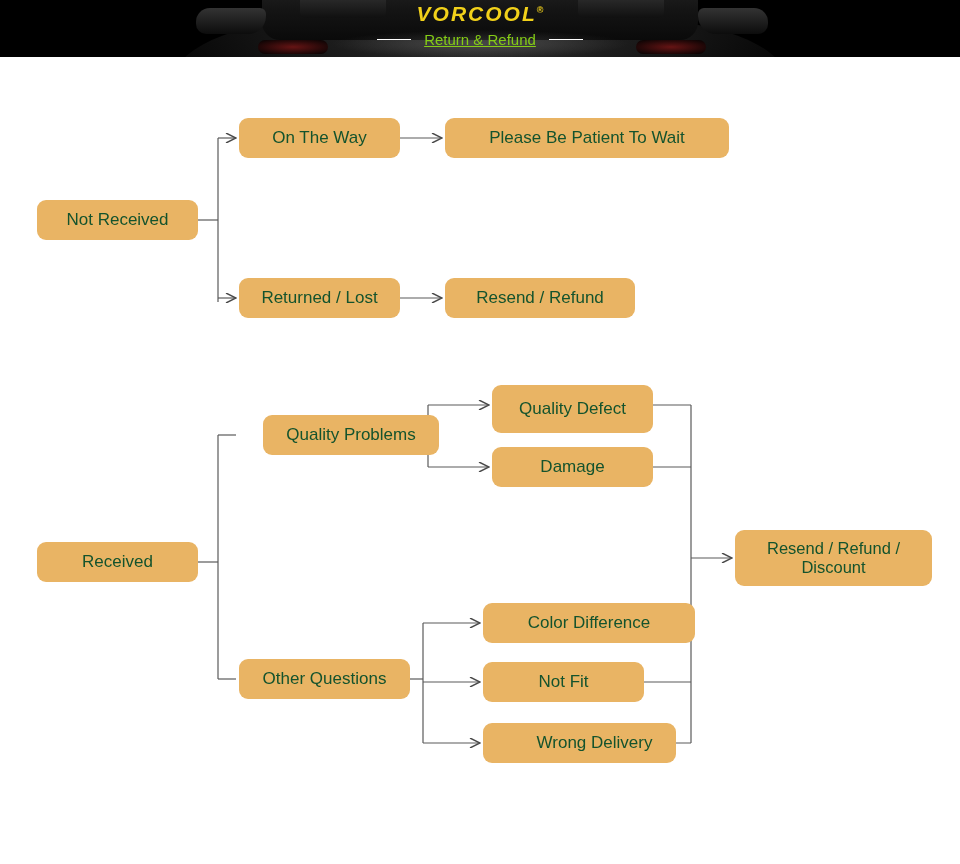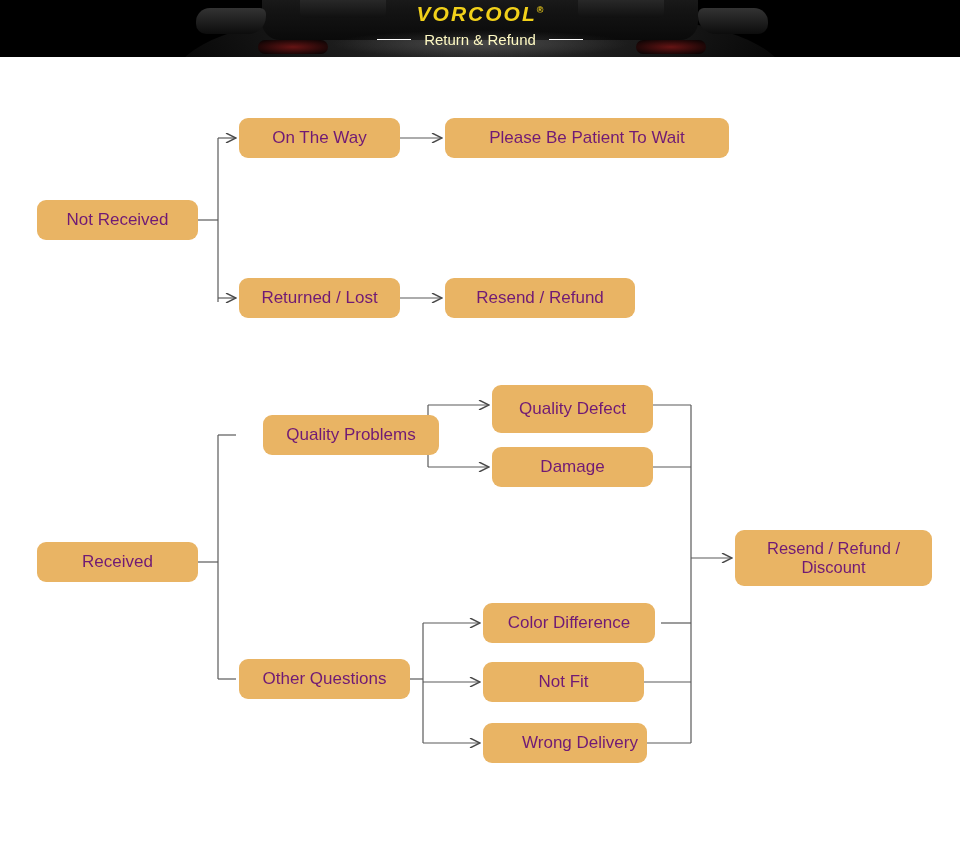--- a/index.html
+++ b/index.html
@@ -110,44 +110,45 @@
     align-items: center;
     justify-content: center;
     z-index: 5;
   }
   #subtitle-wrap .rule {
     width: 34px;
     height: 1px;
     background: #ffffff;
   }
   #subtitle {
-    color: #fef9c3;
+    color: #84cc16;
     font-size: 15px;
     padding: 0 13px;
     white-space: nowrap;
+    text-decoration: underline;
   }
 
   
   #flow {
     position: absolute;
     left: 0; top: 57px;
     width: 960px;
     height: 807px;
   }
   #wires {
     position: absolute;
     left: 0; top: 0;
     width: 960px; height: 807px;
     pointer-events: none;
   }
   .node {
     position: absolute;
     background: #e9b464;
     border-radius: 9px;
-    color: #701a75;
+    color: #14532d;
     display: flex;
     align-items: center;
     justify-content: center;
     text-align: center;
     font-size: 17px;
     line-height: 1.15;
     box-sizing: border-box;
     padding: 2px 6px;
   }
   .node.two-line { font-size: 16.5px; }
@@ -235,22 +236,22 @@
     <div class="node" style="left:37px;  top:485px; width:161px; height:40px;">Received</div>
 
     <div class="node" style="left:239px; top:358px; width:176px; height:40px;margin-left:24px;">Quality Problems</div>
 
     <div class="node" style="left:492px; top:328px; width:161px; height:48px;">Quality Defect</div>
 
     <div class="node" style="left:492px; top:390px; width:161px; height:40px;">Damage</div>
 
     <div class="node" style="left:239px; top:602px; width:171px; height:40px;">Other Questions</div>
 
-    <div class="node" style="left:483px; top:546px; width:172px; height:40px;">Color Difference</div>
+    <div class="node" style="left:483px; top:546px; width:212px; height:40px;">Color Difference</div>
 
     <div class="node" style="left:483px; top:605px; width:161px; height:40px;">Not Fit</div>
 
-    <div class="node" style="left:483px; top:666px; width:164px; height:40px;padding-left:36px;">Wrong Delivery</div>
+    <div class="node" style="left:483px; top:666px; width:193px; height:40px;padding-left:36px;">Wrong Delivery</div>
 
     <div class="node two-line" style="left:735px; top:473px; width:197px; height:56px;">Resend / Refund / Discount</div>
 
   </div>
 </div>
 
 </body></html>

